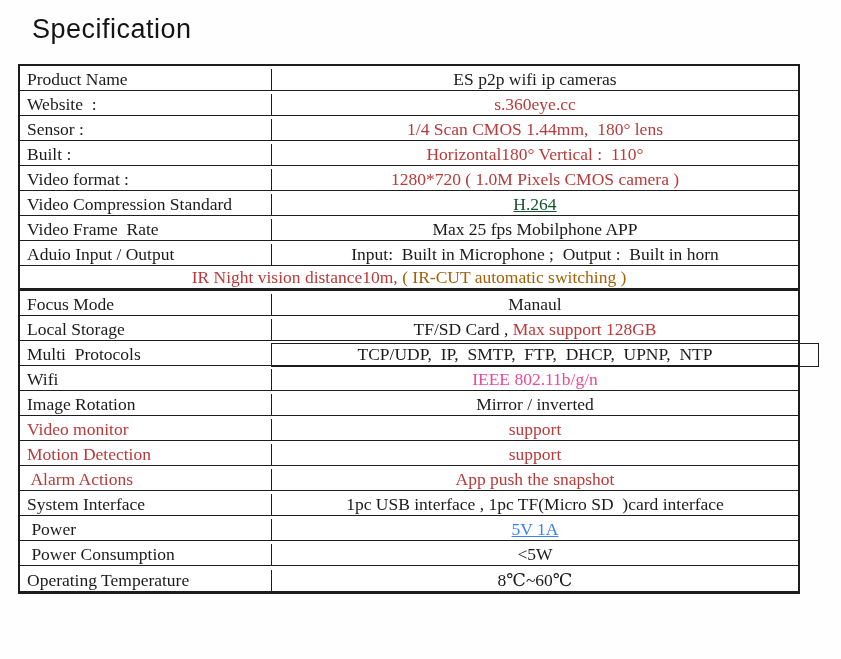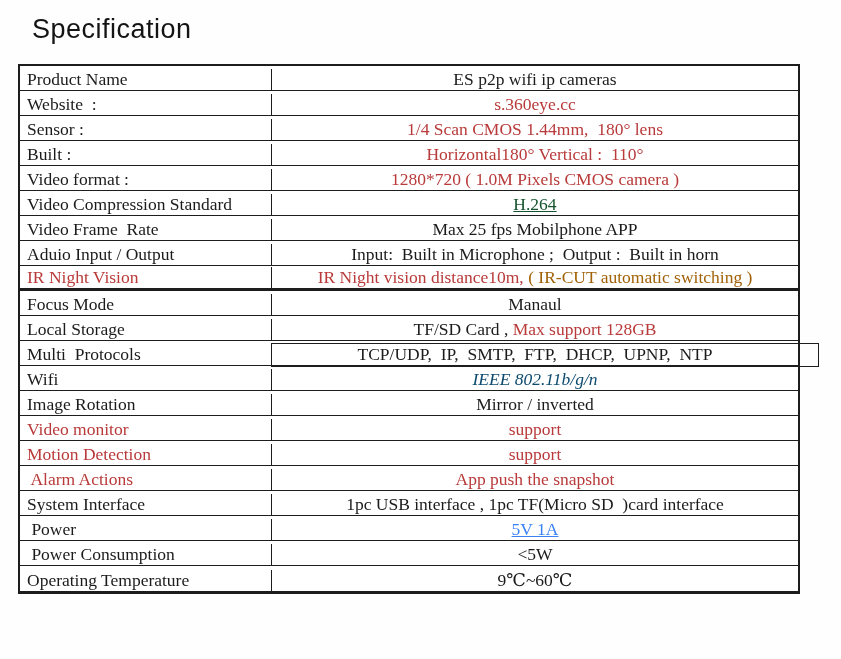--- a/index.html
+++ b/index.html
@@ -104,38 +104,37 @@
     </div>
     <div class="spec-row">
       <div class="cell-label" style="color: rgb(27, 27, 27);">Video Frame  Rate</div>
       <div class="cell-value"><span style="color: rgb(27, 27, 27);">Max 25 fps Mobilphone APP</span></div>
     </div>
     <div class="spec-row">
       <div class="cell-label" style="color: rgb(27, 27, 27);">Aduio Input / Output</div>
       <div class="cell-value"><span style="color: rgb(27, 27, 27);">Input:  Built in Microphone ;  Output :  Built in horn</span></div>
     </div>
     <div class="spec-row thick">
-      <div class="cell-label" style="color: rgb(185, 58, 58);">IR Night Vision</div>
       <div class="cell-value"><span style="color: rgb(185, 58, 58);">IR Night vision distance10m,</span><span style="color: #a16207;"> ( IR-CUT automatic switching )</span></div>
     </div>
     <div class="spec-row">
       <div class="cell-label" style="color: rgb(27, 27, 27);">Focus Mode</div>
       <div class="cell-value"><span style="color: rgb(27, 27, 27);">Manaul</span></div>
     </div>
     <div class="spec-row">
       <div class="cell-label" style="color: rgb(27, 27, 27);">Local Storage</div>
       <div class="cell-value"><span style="color: rgb(27, 27, 27);">TF/SD Card , </span><span style="color: rgb(185, 58, 58);">Max support 128GB</span></div>
     </div>
     <div class="spec-row">
       <div class="cell-label" style="color: rgb(27, 27, 27);">Multi  Protocols</div>
       <div class="cell-value"><div class="value-box"></div><span style="color: rgb(27, 27, 27);">TCP/UDP,  IP,  SMTP,  FTP,  DHCP,  UPNP,  NTP</span></div>
     </div>
     <div class="spec-row">
       <div class="cell-label" style="color: rgb(27, 27, 27);">Wifi</div>
-      <div class="cell-value"><span style="color: #0c4a6e; font-style: italic;">IEEE 802.11b/g/n</span></div>
+      <div class="cell-value"><span style="color: #ec4899;">IEEE 802.11b/g/n</span></div>
     </div>
     <div class="spec-row">
       <div class="cell-label" style="color: rgb(27, 27, 27);">Image Rotation</div>
       <div class="cell-value"><span style="color: rgb(27, 27, 27);">Mirror / inverted</span></div>
     </div>
     <div class="spec-row">
       <div class="cell-label" style="color: rgb(185, 58, 58);">Video monitor</div>
       <div class="cell-value"><span style="color: rgb(185, 58, 58);">support</span></div>
     </div>
     <div class="spec-row">
@@ -153,15 +152,15 @@
     <div class="spec-row">
       <div class="cell-label" style="color: rgb(27, 27, 27);"> Power</div>
       <div class="cell-value"><span style="color: #3b82f6; text-decoration: underline;">5V 1A</span></div>
     </div>
     <div class="spec-row">
       <div class="cell-label" style="color: rgb(27, 27, 27);"> Power Consumption</div>
       <div class="cell-value"><span style="color: rgb(27, 27, 27);">&lt;5W</span></div>
     </div>
     <div class="spec-row">
       <div class="cell-label" style="color: rgb(27, 27, 27);">Operating Temperature</div>
-      <div class="cell-value"><span style="color: rgb(27, 27, 27);">9℃~60℃</span></div>
+      <div class="cell-value"><span style="color: rgb(27, 27, 27);">8℃~60℃</span></div>
     </div>
   </div>
 
 </body></html>

